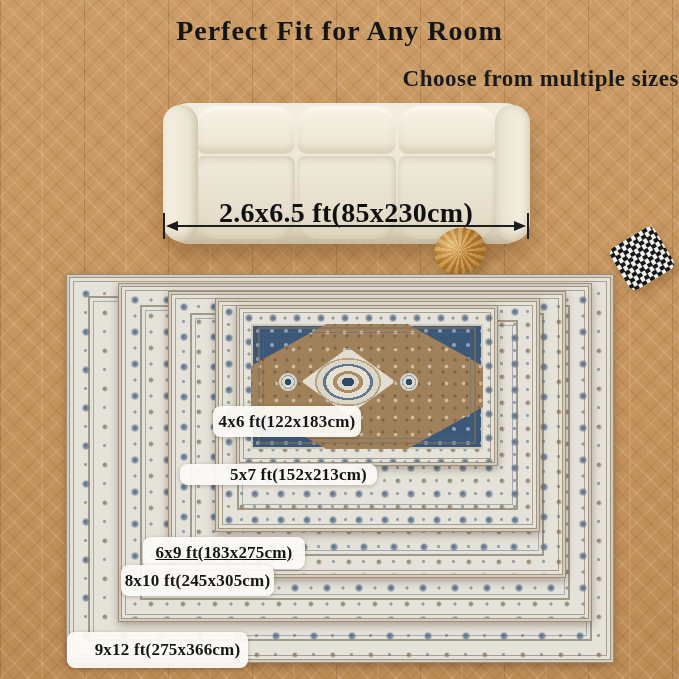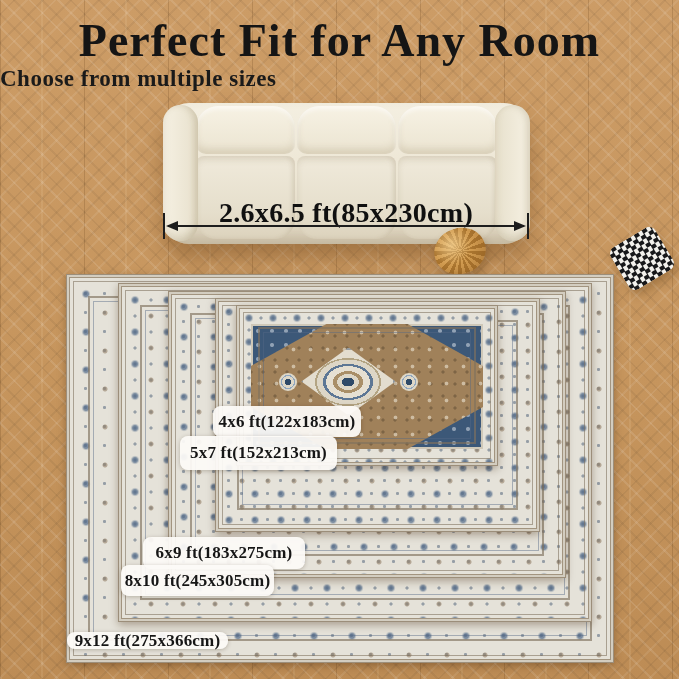--- a/index.html
+++ b/index.html
@@ -10,24 +10,24 @@
     background-image:
       repeating-linear-gradient(45deg, rgba(255,255,255,.10) 0 2px, transparent 2px 9px, rgba(0,0,0,.05) 9px 11px, transparent 11px 20px),
       repeating-linear-gradient(-45deg, rgba(255,255,255,.08) 0 2px, transparent 2px 9px, rgba(0,0,0,.05) 9px 11px, transparent 11px 20px),
       repeating-linear-gradient(90deg, rgba(80,45,10,.18) 0 1px, transparent 1px 41px, rgba(255,235,200,.10) 41px 43px, transparent 43px 84px),
       linear-gradient(180deg,#cc9c66 0%, #c6955d 55%, #bd8c55 100%);
   }
 
   
   .title{
     position:absolute; left:0; top:16px; width:679px; text-align:center;
-    font-size:46px; font-weight:bold; color:#151515; letter-spacing:1px; line-height:1.1;
+    font-size:28px; font-weight:bold; color:#151515; letter-spacing:1px; line-height:1.1;
   }
   .subtitle{
-    position:absolute; left:0; top:66px; width:679px; text-align:left;
+    position:absolute; left:0; top:66px; width:679px; text-align:right;
     font-size:23px; font-weight:bold; color:#1a1a1a; letter-spacing:.5px;
   }
 
   
   .sofa{position:absolute; left:163px; top:103px; width:367px; height:141px;}
   .sofa-base{
     position:absolute; inset:0; border-radius:26px;
     background:linear-gradient(180deg,#f4efe1 0%, #ece5d3 55%, #ddd3bd 100%);
     box-shadow:0 14px 22px rgba(100,60,20,.38), inset 0 -8px 14px rgba(130,110,80,.28);
   }
@@ -147,24 +147,24 @@
 
   
   .size-pill{
     position:absolute; display:flex; align-items:center; justify-content:center;
     background:rgba(252,250,246,.94); border-radius:8px;
     font-weight:bold; font-size:17px; color:#161616; letter-spacing:.2px;
     box-shadow:0 1px 4px rgba(40,25,5,.25);
     white-space:nowrap;
   }
   .p46{left:213px; top:406px; width:148px; height:31px;}
-  .p57{left:180px; top:436px; width:157px; height:34px;}
-  .p69{left:143px; top:537px; width:162px; height:32px;}
+  .p57{left:180px; top:464px; width:157px; height:21px;padding-left:40px;}
+  .p69{left:143px; top:537px; width:162px; height:32px;text-decoration:underline;}
   .p810{left:121px; top:565px; width:153px; height:31px;}
-  .p912{left:67px; top:632px; width:161px; height:17px;}
+  .p912{left:67px; top:632px; width:161px; height:36px;padding-left:20px;}
 </style>
 </head>
 <body>
 
 <div id="stage">
 
   <div class="title">Perfect Fit for Any Room</div>
   <div class="subtitle">Choose from multiple sizes</div>
 
   <div class="sofa">

